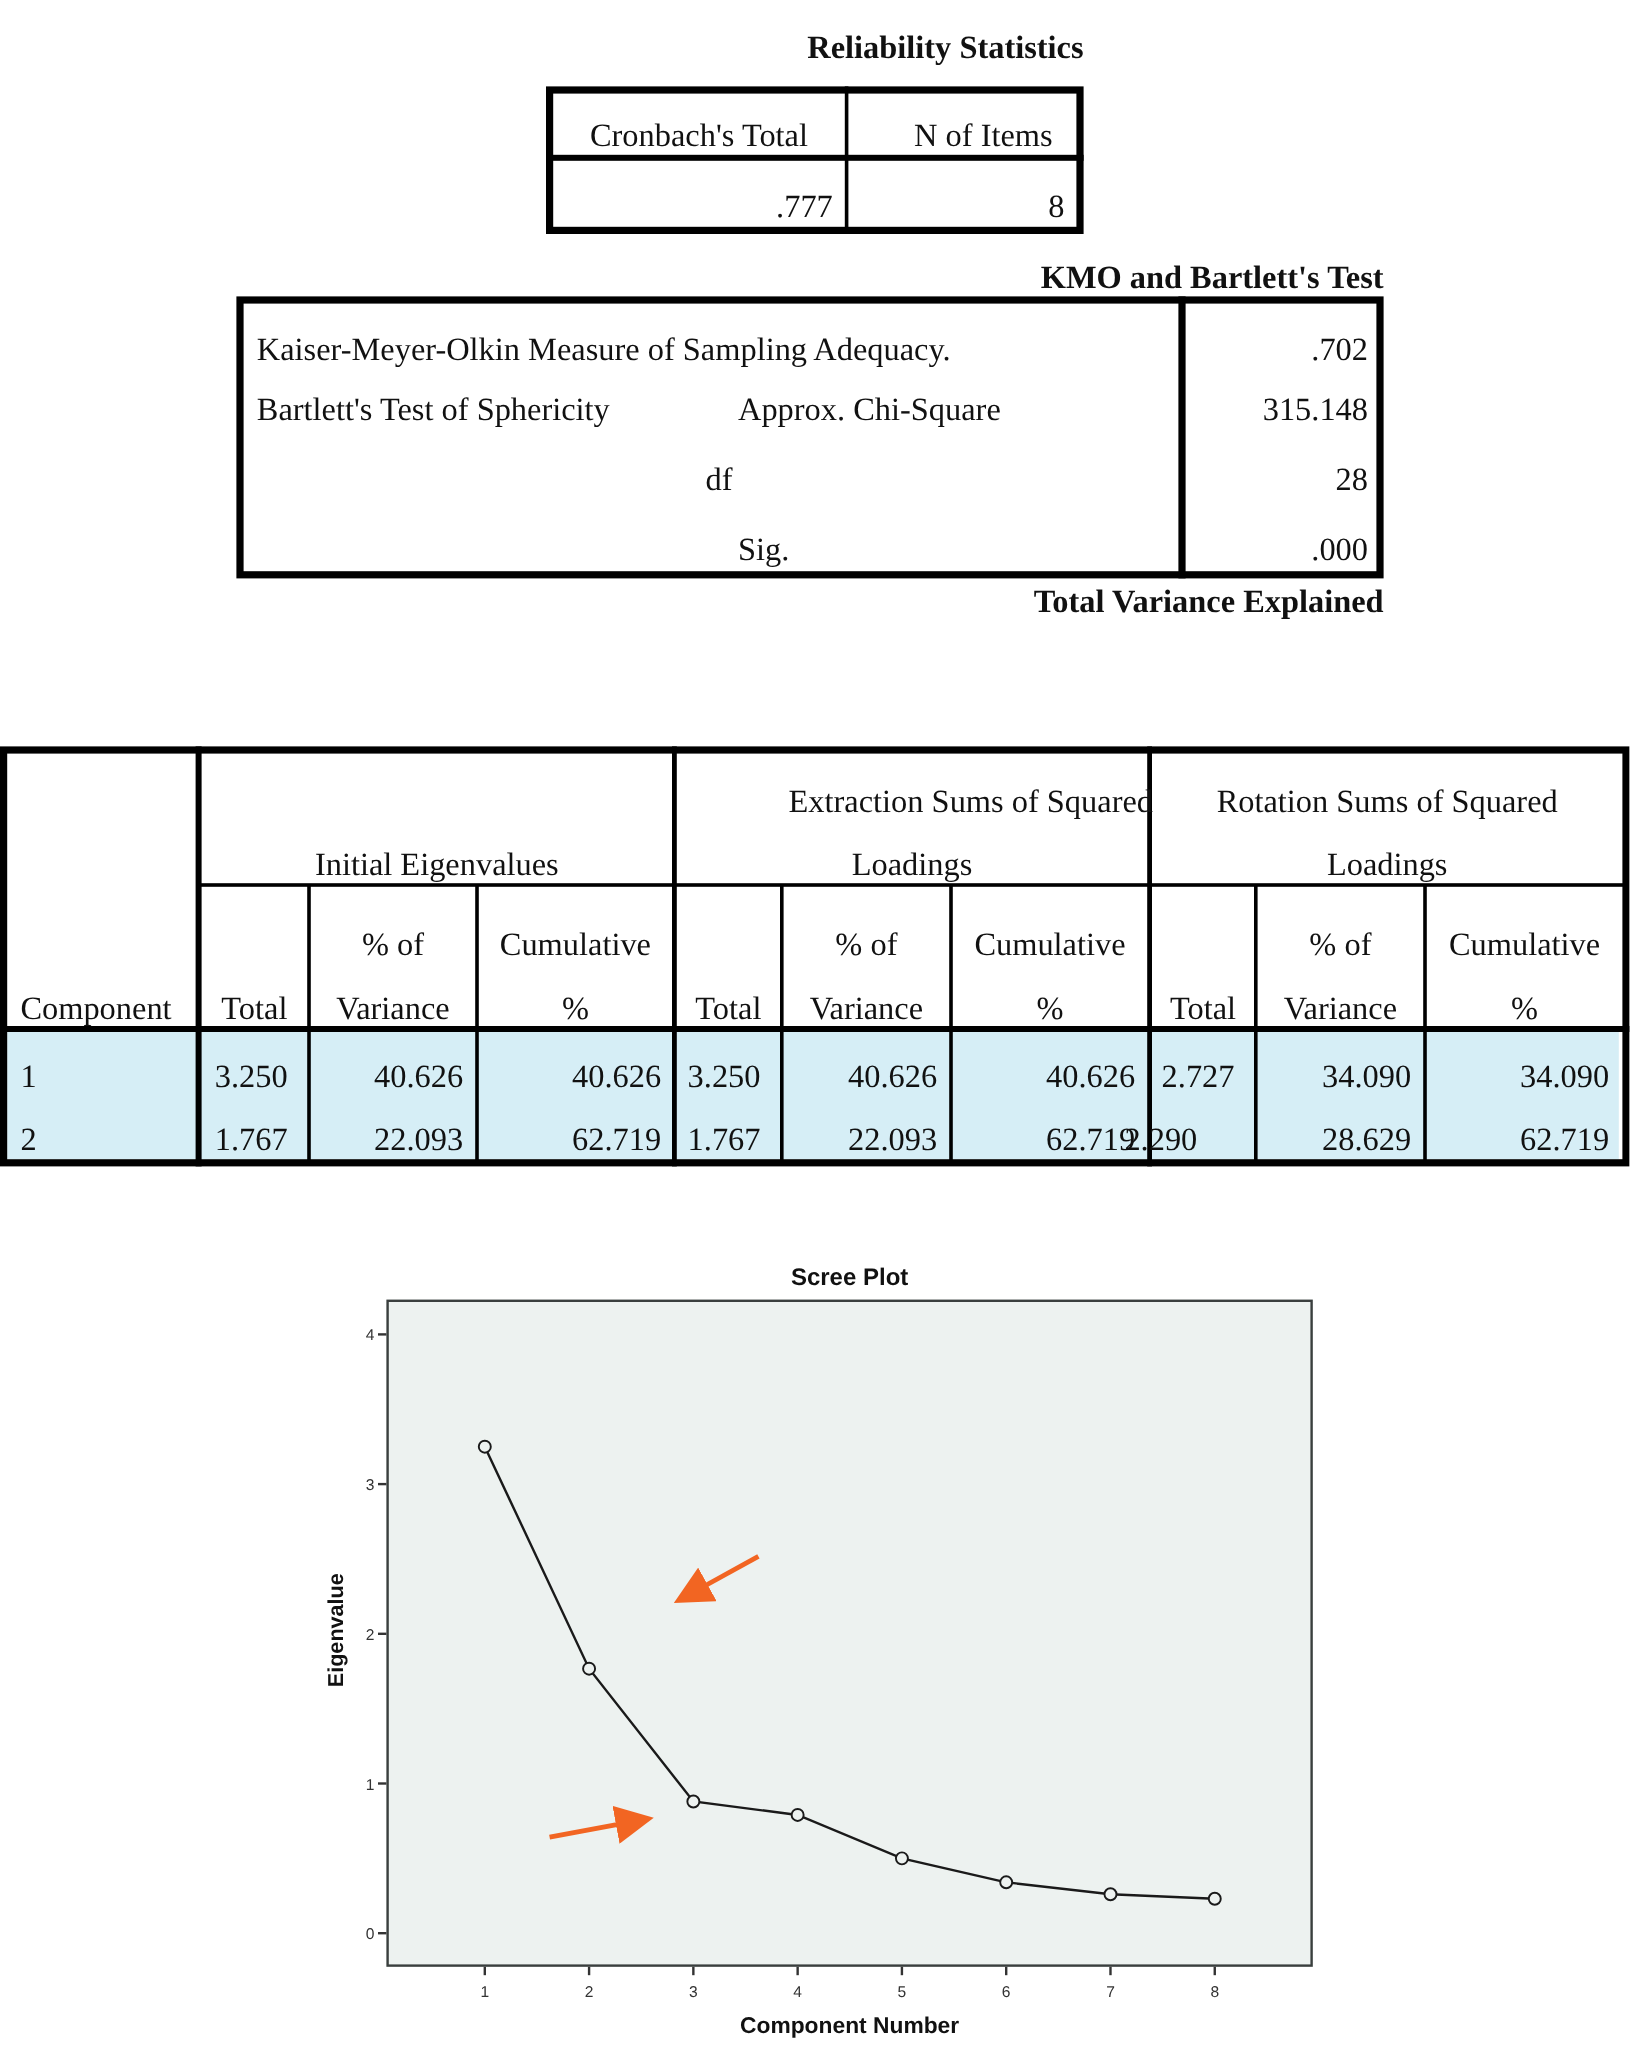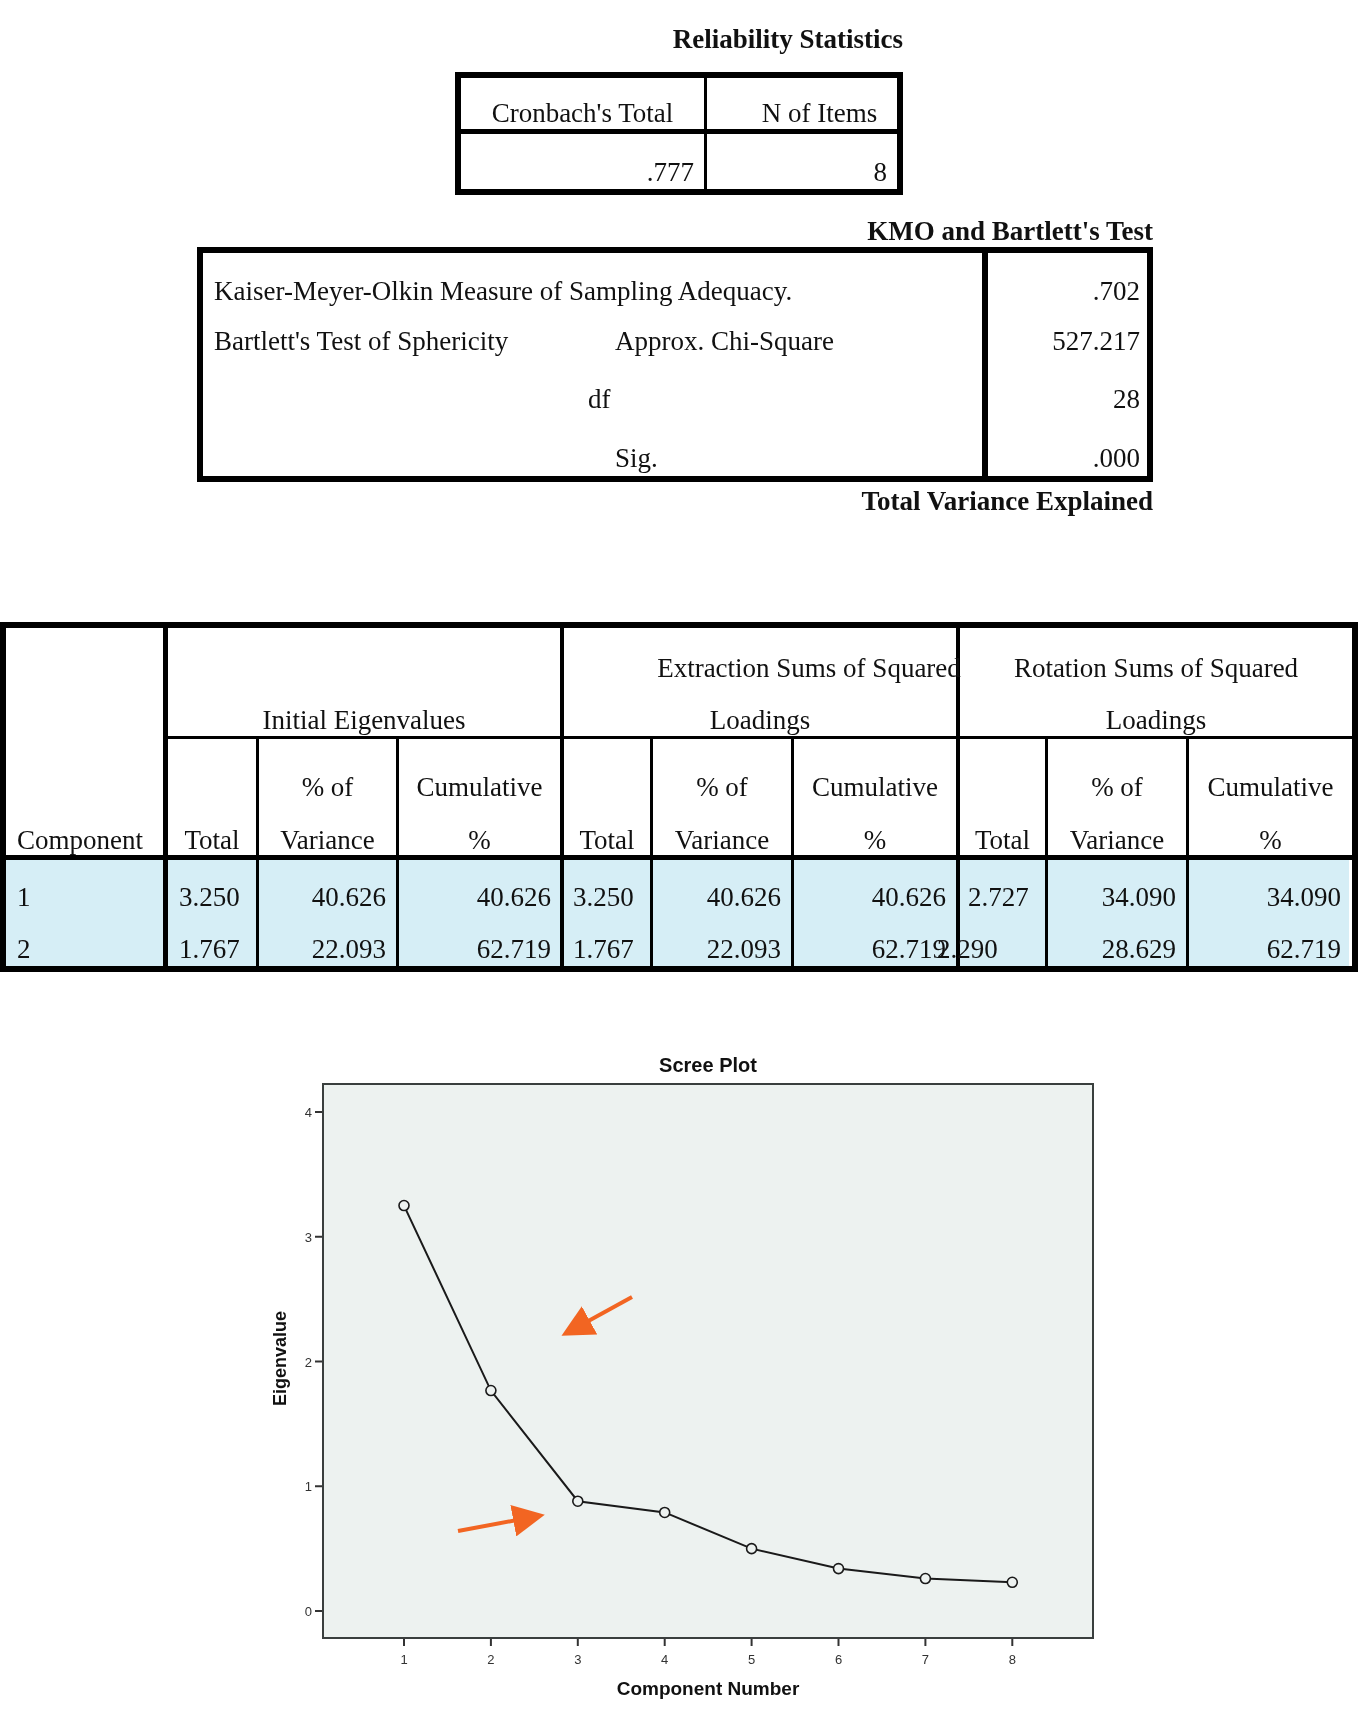--- a/index.html
+++ b/index.html
@@ -35,21 +35,21 @@
 <div class="title" style="left:197px; width:956px; top:216px;">KMO and Bartlett's Test</div>
 <div>
   <div class="tbl-box" style="left:197px; top:247px; width:956px; height:235px;"></div>
   <div class="vline" style="left:982px; top:247px; width:6px; height:235px;"></div>
 
   <div class="txt" style="left:214px; top:278px;">Kaiser-Meyer-Olkin Measure of Sampling Adequacy.</div>
   <div class="txt r" style="left:990px; width:150px; top:278px;">.702</div>
 
   <div class="txt" style="left:214px; top:328px;">Bartlett's Test of Sphericity</div>
   <div class="txt" style="left:615px; top:328px;">Approx. Chi-Square</div>
-  <div class="txt r" style="left:990px; width:150px; top:328px;">527.217</div>
+  <div class="txt r" style="left:990px; width:150px; top:328px;">315.148</div>
 
   <div class="txt" style="left:588px; top:386px;">df</div>
   <div class="txt r" style="left:990px; width:150px; top:386px;">28</div>
 
   <div class="txt" style="left:615px; top:445px;">Sig.</div>
   <div class="txt r" style="left:990px; width:150px; top:445px;">.000</div>
 </div>
 
 <div class="title" style="left:197px; width:956px; top:486px;">Total Variance Explained</div>
 

